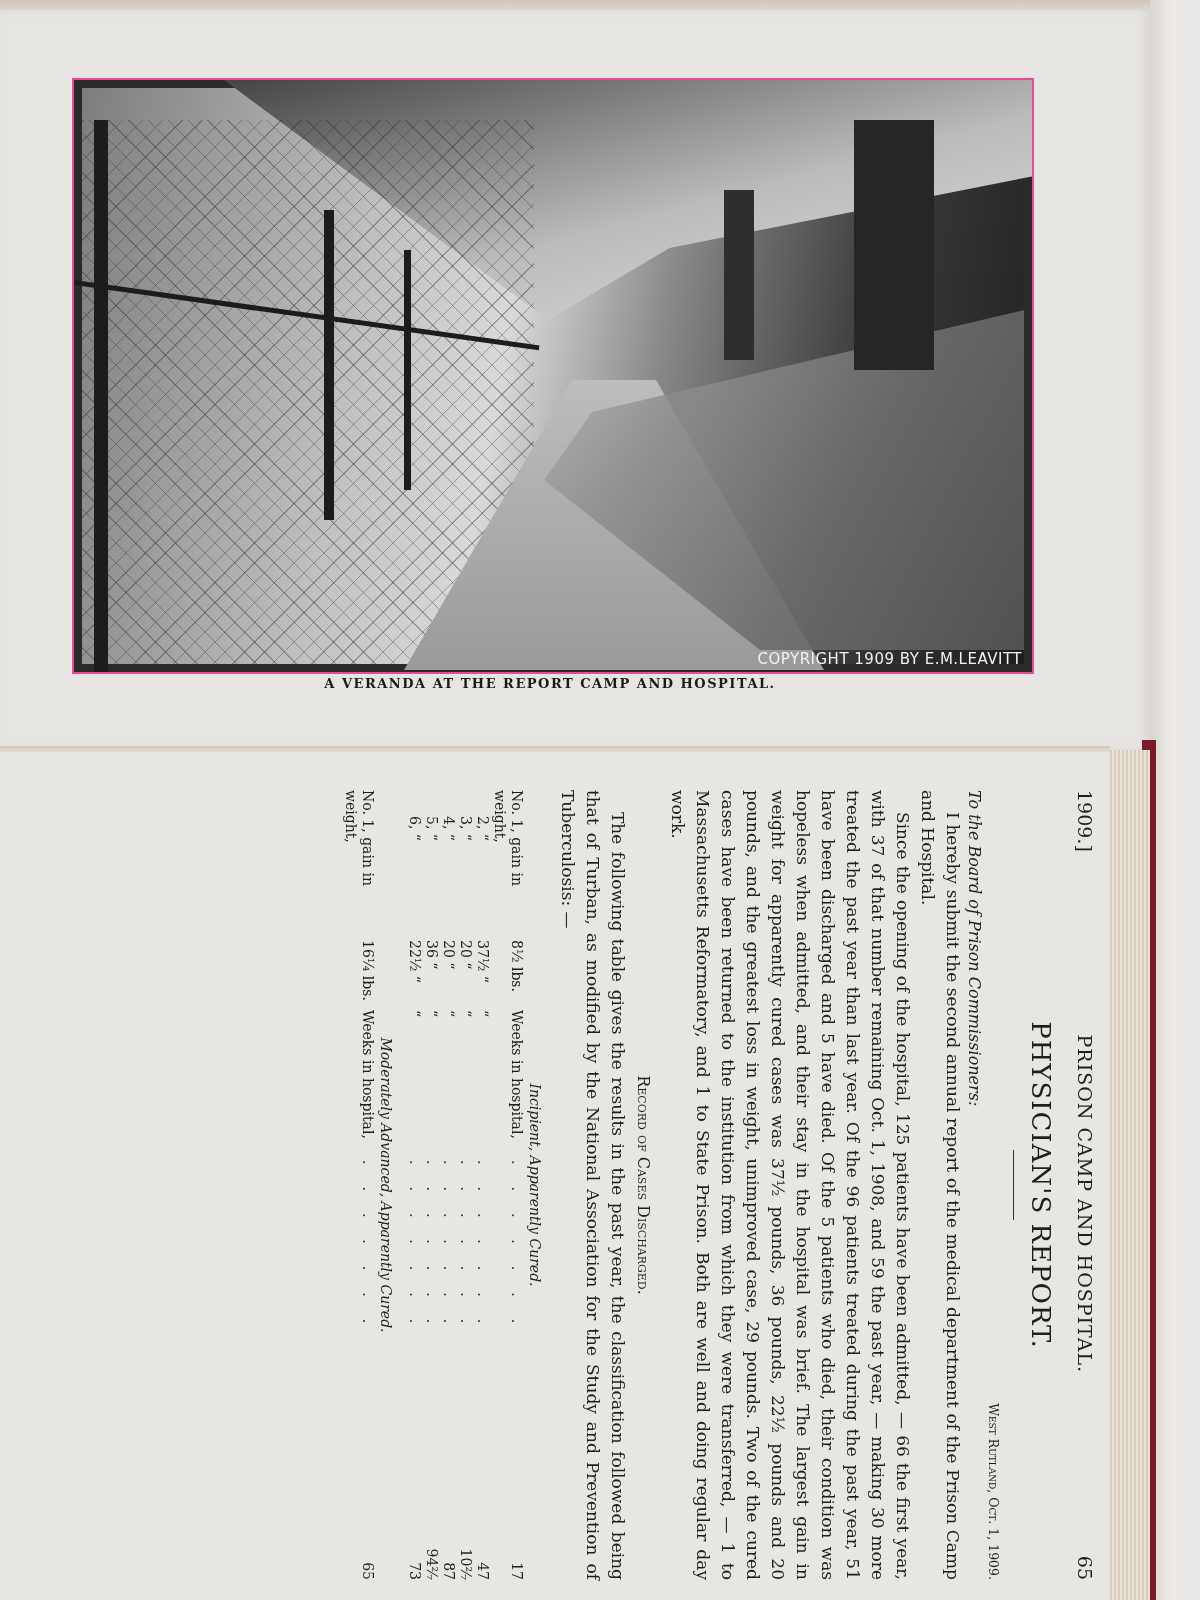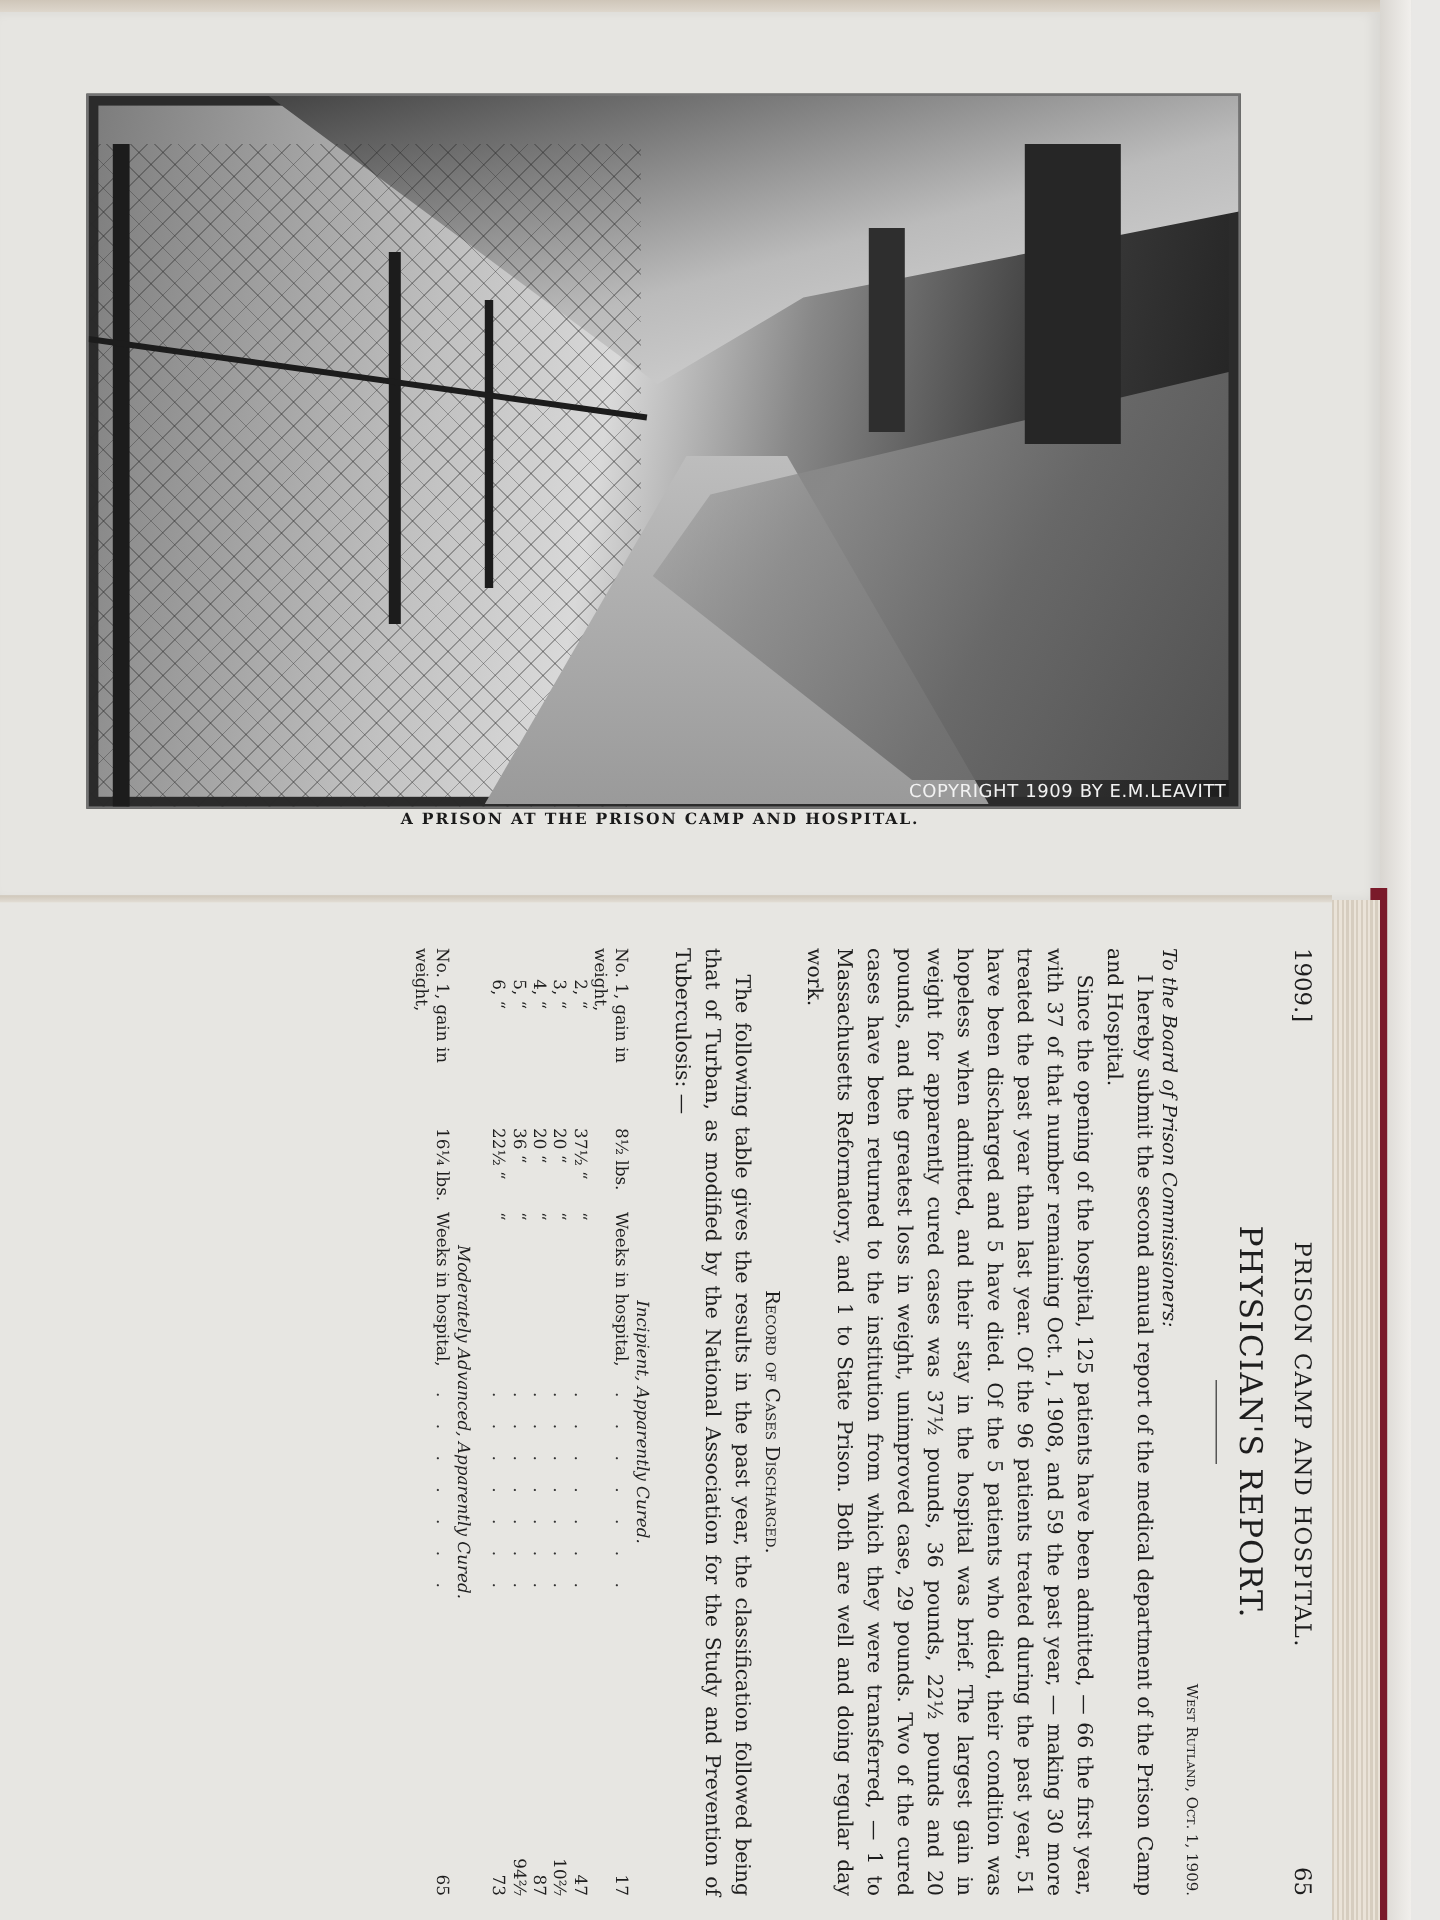--- a/index.html
+++ b/index.html
@@ -2,21 +2,21 @@
 <html><head>
 <meta charset="utf-8">
 <style>
   html, body { margin:0; padding:0; }
   body { width:1176px; height:1600px; position:relative; overflow:hidden; background:#e9e8e6; font-family:"DejaVu Serif", serif; }
   .book-edge-top { position:absolute; left:0; top:0; width:1176px; height:14px; background:linear-gradient(#cfc6b9,#e3ddd4); }
   .page-top { position:absolute; left:0; top:10px; width:1150px; height:740px; background:#e6e5e1; box-shadow: inset -6px 0 10px rgba(0,0,0,0.06); }
   .cover-right { position:absolute; right:0; top:0; width:26px; height:1600px; background:linear-gradient(90deg,#d9d6d1,#f1efec); }
   .cover-red { position:absolute; right:20px; top:740px; width:14px; height:860px; background:#7a1a2a; }
   .fore-edge { position:absolute; left:1110px; top:750px; width:40px; height:850px; background:repeating-linear-gradient(90deg,#d6cdbf 0 2px,#eae3d8 2px 4px); }
-  .photo { position:absolute; left:72px; top:78px; width:958px; height:592px; border:2px solid #737373; background:#2b2b2b; overflow:hidden; }
+  .photo { position:absolute; left:72px; top:78px; width:958px; height:592px; border:2px solid #ec4899; background:#2b2b2b; overflow:hidden; }
   .photo-inner { position:absolute; inset:8px; background:linear-gradient(100deg,#7d7d7d 0%,#bfbfbf 30%,#d9d9d9 45%,#888 60%,#3a3a3a 80%,#1e1e1e 100%); }
   .ceiling { position:absolute; left:150px; top:0; width:810px; height:240px; background:linear-gradient(165deg,#444 0%,#bbb 55%,#e0e0e0 100%); clip-path:polygon(0 0,100% 0,100% 40%,55% 70%,40% 100%); }
   .floor { position:absolute; left:330px; top:300px; width:420px; height:290px; background:linear-gradient(180deg,#bdbdbd,#9a9a9a); clip-path:polygon(40% 0,60% 0,100% 100%,0 100%); }
   .mesh { position:absolute; left:0; top:40px; width:460px; height:560px;
     background-image:repeating-linear-gradient(45deg,rgba(40,40,40,.35) 0 1px,transparent 1px 14px),repeating-linear-gradient(-45deg,rgba(40,40,40,.35) 0 1px,transparent 1px 14px); }
   .post { position:absolute; background:#1c1c1c; }
   .chairs { position:absolute; left:470px; top:230px; width:480px; height:340px; background:linear-gradient(120deg,transparent 0%,#8a8a8a 30%,#6d6d6d 60%,#575757 100%); clip-path:polygon(10% 30%,100% 0,100% 100%,45% 100%,0 50%); opacity:.9; }
   .copyright { position:absolute; right:10px; bottom:4px; color:#f2f2f2; font-family:"DejaVu Sans", sans-serif; font-size:15px; letter-spacing:0.5px; }
   .caption { position:absolute; left:0; top:676px; width:1100px; text-align:center; font-family:"DejaVu Serif", serif; font-weight:bold; font-size:13px; letter-spacing:1.5px; color:#1a1a1a; }
   .gutter { position:absolute; left:0; top:746px; width:1110px; height:8px; background:linear-gradient(#cfc7ba,#e8e4dd); }
@@ -55,21 +55,21 @@
   <div class="post" style="left:250px;top:130px;width:10px;height:310px;"></div>
   <div class="post" style="left:330px;top:170px;width:7px;height:240px;"></div>
   <div class="post" style="left:0;top:200px;width:470px;height:5px;transform:rotate(8deg);transform-origin:0 0;"></div>
   <div class="floor"></div>
   <div class="chairs"></div>
   <div class="post" style="left:780px;top:40px;width:80px;height:250px;background:#262626;"></div>
   <div class="post" style="left:650px;top:110px;width:30px;height:170px;background:#2e2e2e;"></div>
   <div class="copyright">COPYRIGHT 1909 BY E.M.LEAVITT</div>
 </div>
 
-<div class="caption">A PRISON AT THE PRISON CAMP AND HOSPITAL.</div>
+<div class="caption">A VERANDA AT THE REPORT CAMP AND HOSPITAL.</div>
 
 <div class="gutter"></div>
 <div class="page-bottom"></div>
 <div class="fore-edge"></div>
 
 <div class="rot">
   <div class="running">
     <span>1909.]</span>
     <span class="title">PRISON CAMP AND HOSPITAL.</span>
     <span>65</span>

